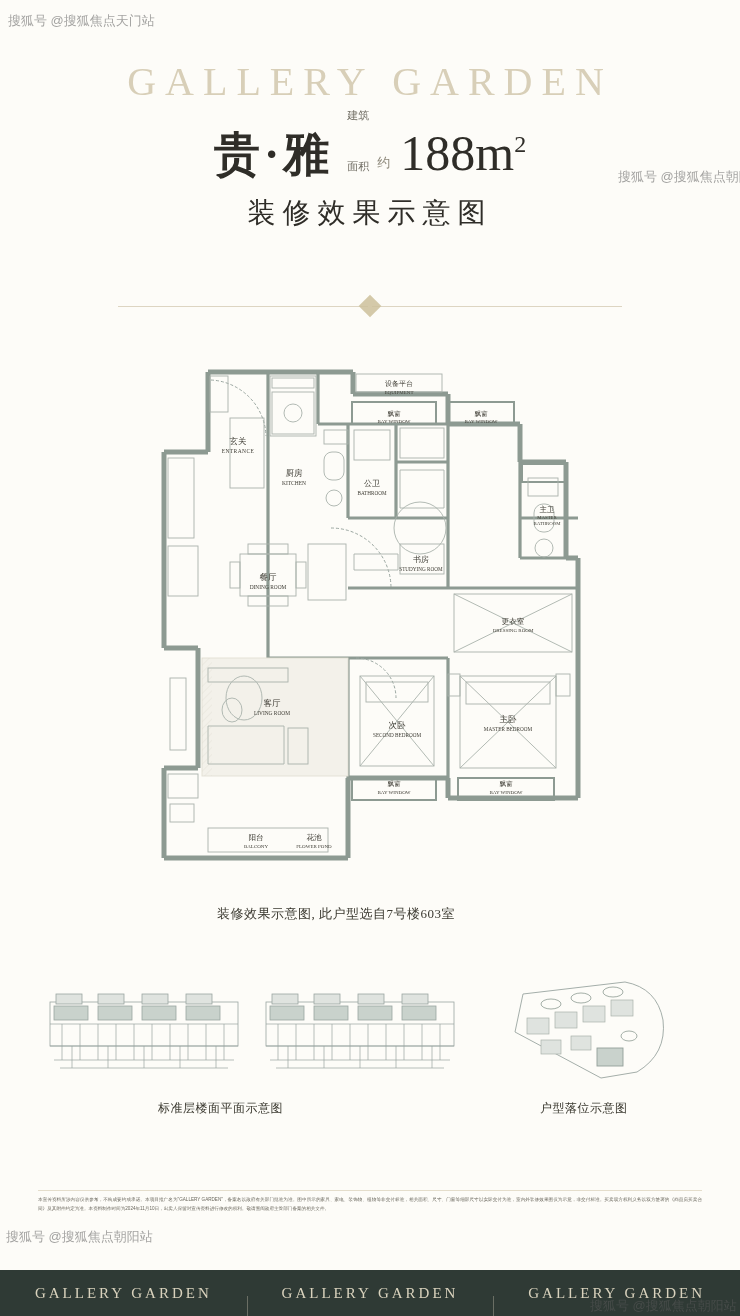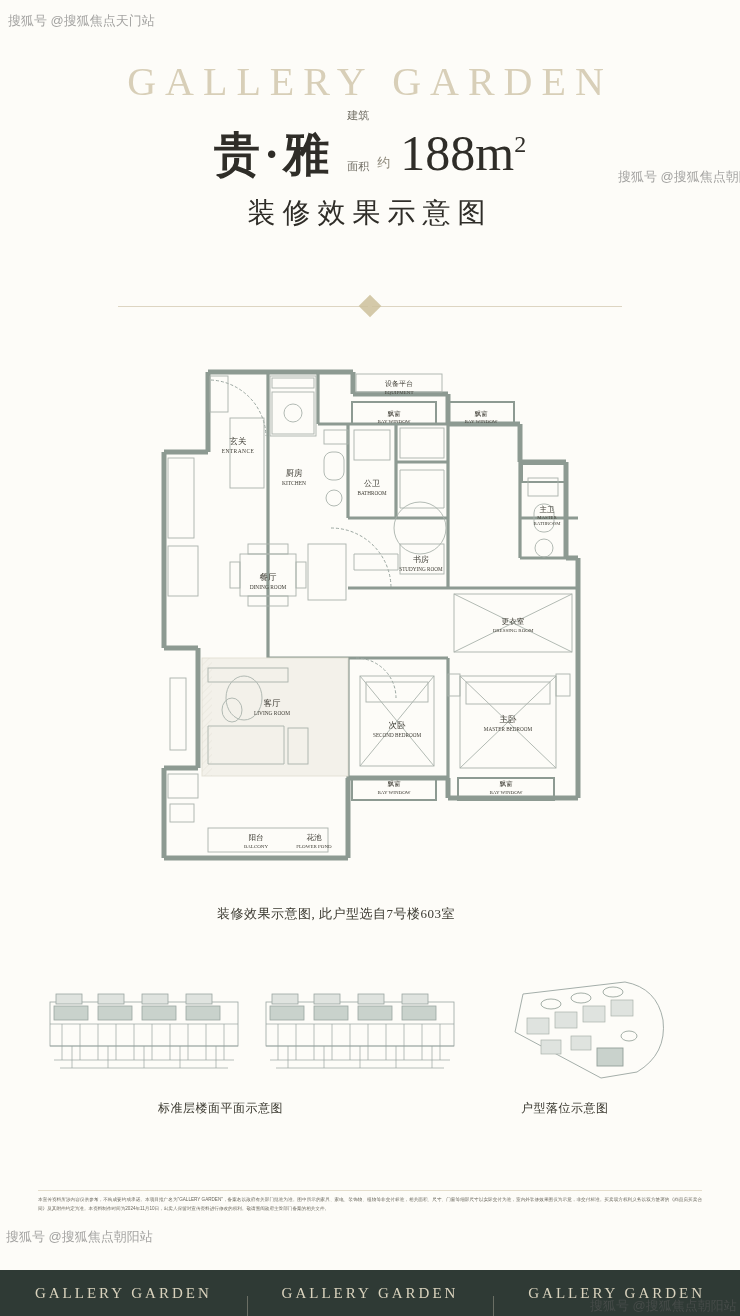--- a/index.html
+++ b/index.html
@@ -109,21 +109,21 @@
   
   .diagrams { position:absolute; left:0; top:980px; width:740px; height:140px; }
   .diag { position:absolute; }
   .d1 { left: 46px; top: 0px; }
   .d2 { left: 262px; top: 0px; }
   .d3 { left: 505px; top: -6px; }
   .diag-cap {
     position:absolute; font-size:12px; color:#3a382f; letter-spacing:.5px;
   }
   .cap1 { left: 120px; top: 1100px; margin-left: 38px; }
-  .cap2 { left: 521px; top: 1100px; }
+  .cap2 { left: 540px; top: 1100px; }
 
   
   .legal {
     position:absolute; left:38px; top:1196px; width:664px;
     font-size: 4.6px; line-height: 1.9; color:#6a675d;
     font-family: "Liberation Sans", sans-serif;
     text-align: justify;
   }
   .legal-rule { position:absolute; left:38px; top:1190px; width:664px; height:1px; background:#e4ddcb; }
 

